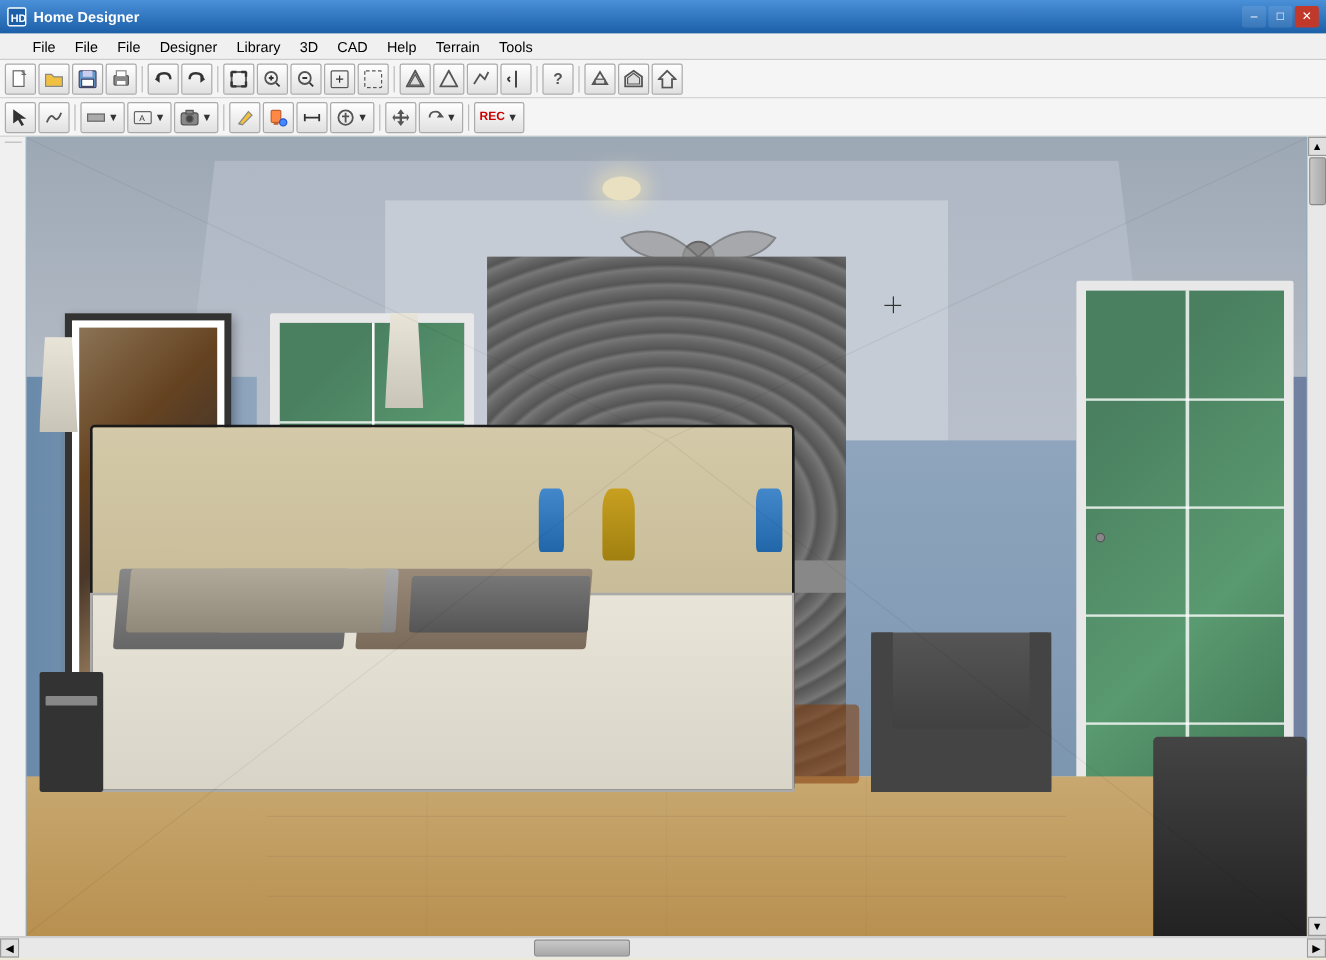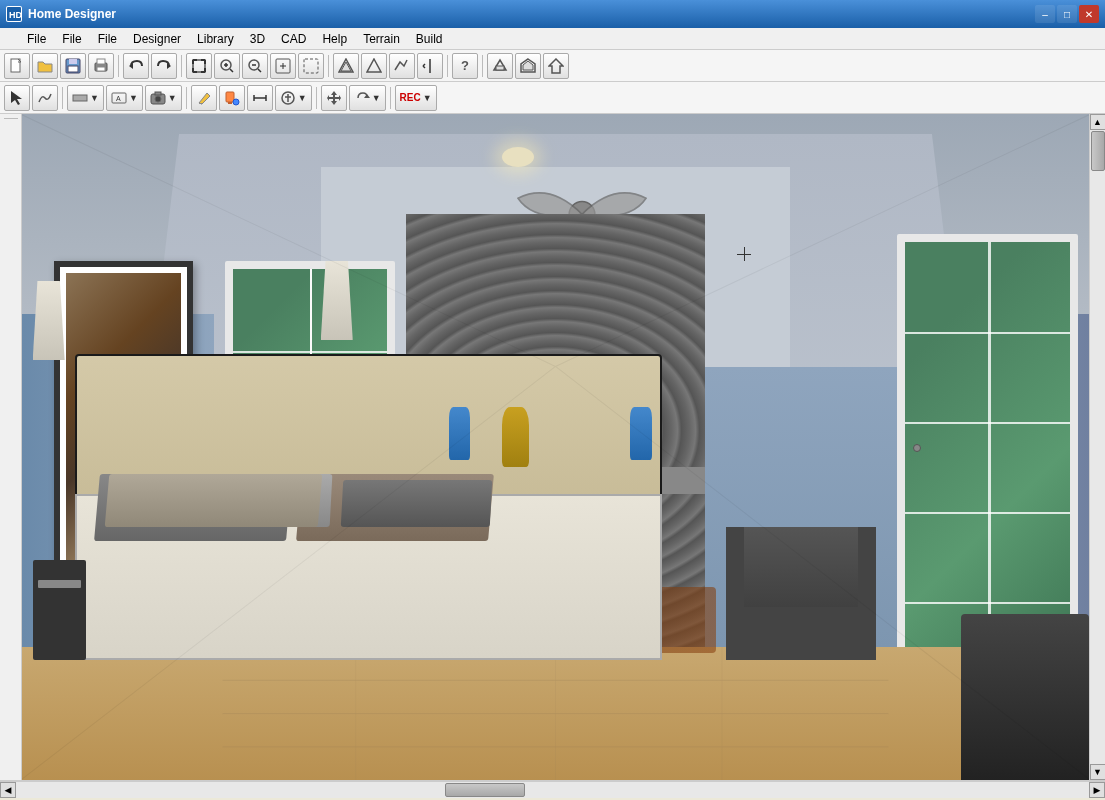--- a/index.html
+++ b/index.html
@@ -493,21 +493,21 @@
 <div id="menu-bar">
   <div class="menu-item">File</div>
   <div class="menu-item">File</div>
   <div class="menu-item">File</div>
   <div class="menu-item">Designer</div>
   <div class="menu-item">Library</div>
   <div class="menu-item">3D</div>
   <div class="menu-item">CAD</div>
   <div class="menu-item">Help</div>
   <div class="menu-item">Terrain</div>
-  <div class="menu-item">Build</div>
+  <div class="menu-item">Tools</div>
 </div>
 
 <div id="toolbar1">
   <button class="tb-btn" title="New">
     <svg width="16" height="16" viewBox="0 0 16 16">
         <rect x="2" y="1" width="9" height="13" fill="white" stroke="#666" stroke-width="1"></rect>
         <polyline points="9,1 12,4 9,4" fill="#e0e0e0" stroke="#666" stroke-width="1"></polyline>
       </svg>
   </button>
   <button class="tb-btn" title="Open">

